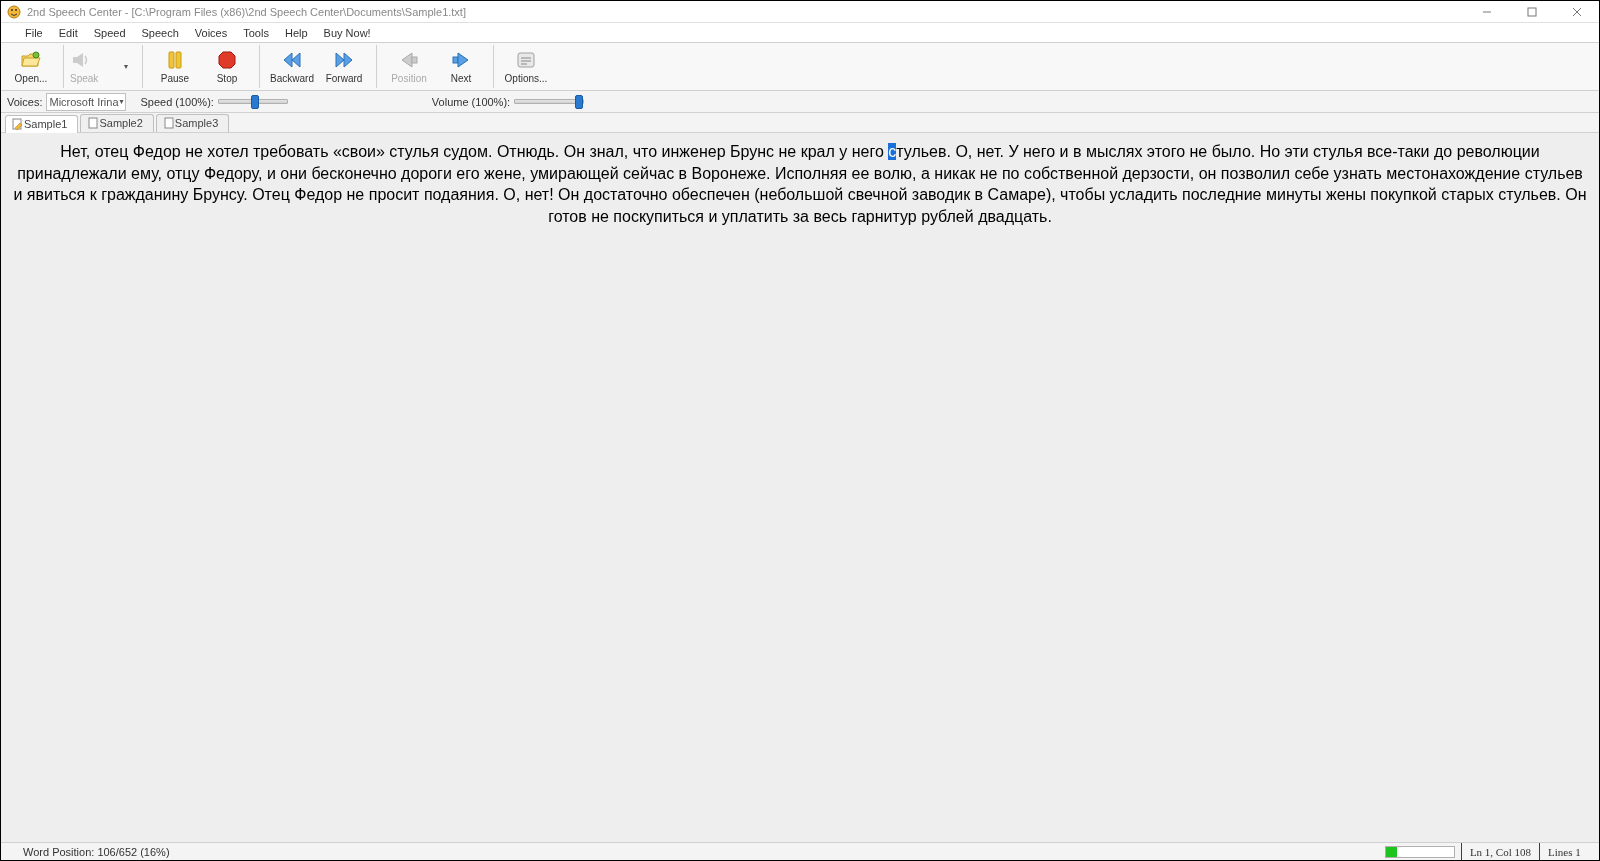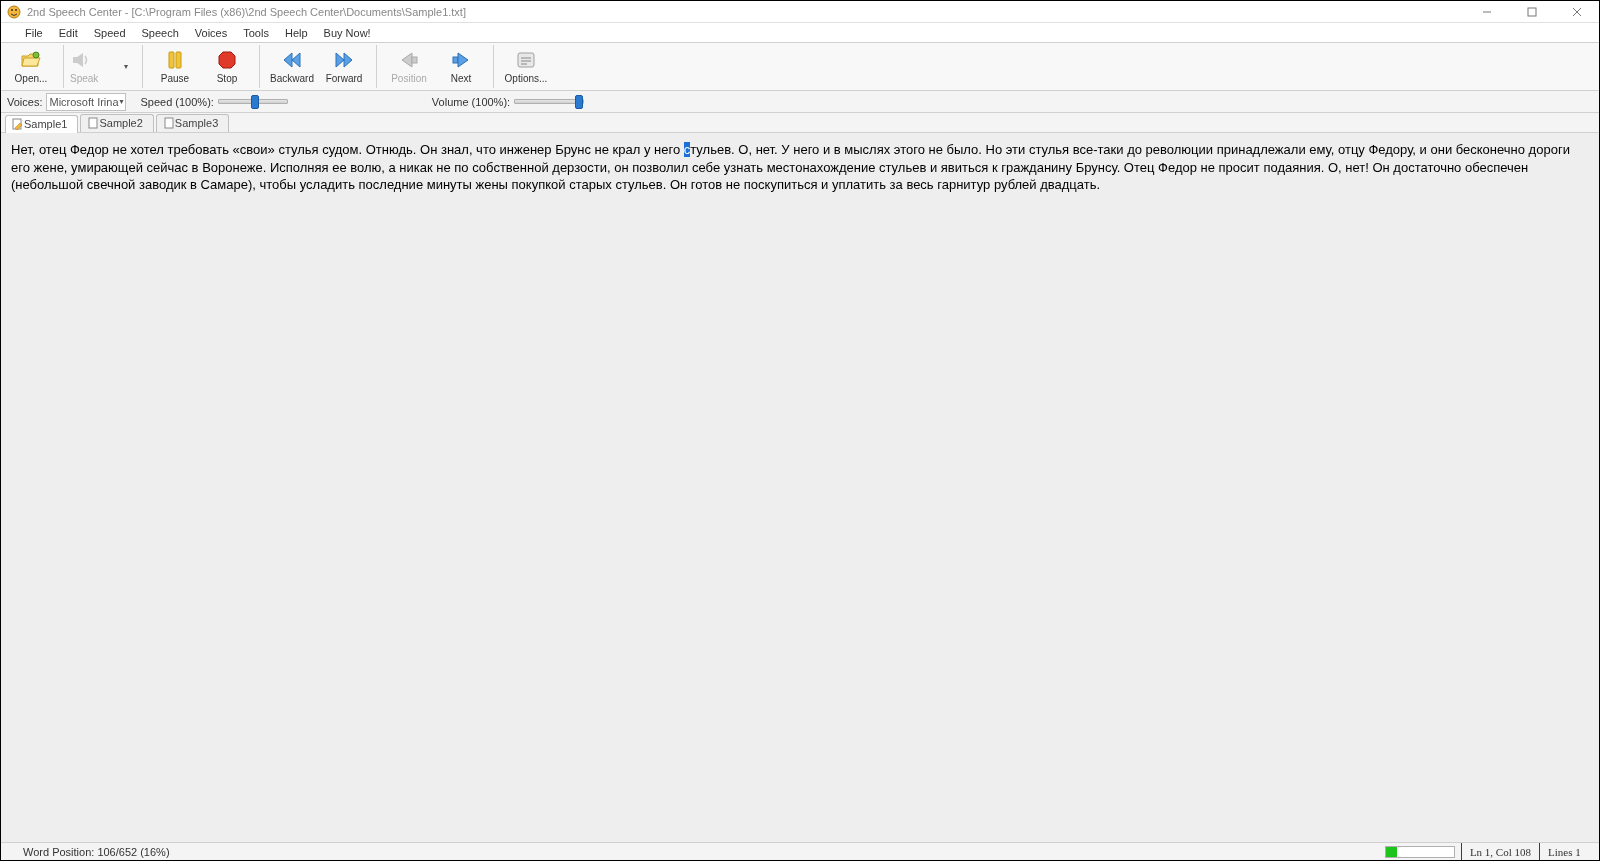--- a/index.html
+++ b/index.html
@@ -35,21 +35,21 @@
 .slider-thumb { position: absolute; top: -5px; width: 8px; height: 14px; background: #2a7ad2; border: 1px solid #1a5aa2; border-radius: 2px; }
 .slider-wrap { display:flex; align-items:center; gap:4px; }
 
 
 .tabbar { height: 20px; background: #f4f4f4; display: flex; align-items: flex-end; font-size: 11px; border-bottom: 1px solid #d0d0d0; padding-left: 4px; gap: 0; }
 .tab { display: flex; padding: 2px 10px 2px 6px; border: 1px solid #c0c0c0; border-bottom: none; background: #f0f0f0; color: #444; border-radius: 3px 3px 0 0; margin-right: 2px; cursor: default; height: 18px; }
 .tab.active { background: #fff;borrder-bottom: 1px solid #fff; position: relative; top: 1px; }
 .tab-icon { width: 12px; height: 12px; }
 
 
-.content { flex: 1; background: #eeeeee; padding: 8px 10px; font-family: Tahoma, Verdana, sans-serif; font-size: 13px; color: #000; line-height: 1.35; overflow: auto; }
+.content { flex: 1; background: #eeeeee; padding: 8px 10px; font-family: Tahoma, Verdana, sans-serif; font-size: 16px; color: #000; line-height: 1.35; overflow: auto; text-align: center; }
 .content .highlight { background: #1a6fd8; color: #fff; }
 
 
 .statusbar { height: 18px; background: #f4f4f4; border-top: 1px solid #d0d0d0; display: flex; align-items: center; font-size: 11px; color: #333; }
 .status-left { flex: 1; padding-left: 22px; }
 .status-progress { width: 70px; height: 12px; border: 1px solid #b0b0b0; margin-right: 6px; position: relative; background: #fff; }
 .status-progress-fill { position:absolute; left:0; top:0; bottom:0; width:16%; background:#1ec31e; }
 .status-cell { border-left: 1px solid #701a75; padding: 0 8px; height: 100%; display:flex; align-items:center; min-width: 60px; font-family: Liberation Serif, serif; }
 
 svg { display: block; }

